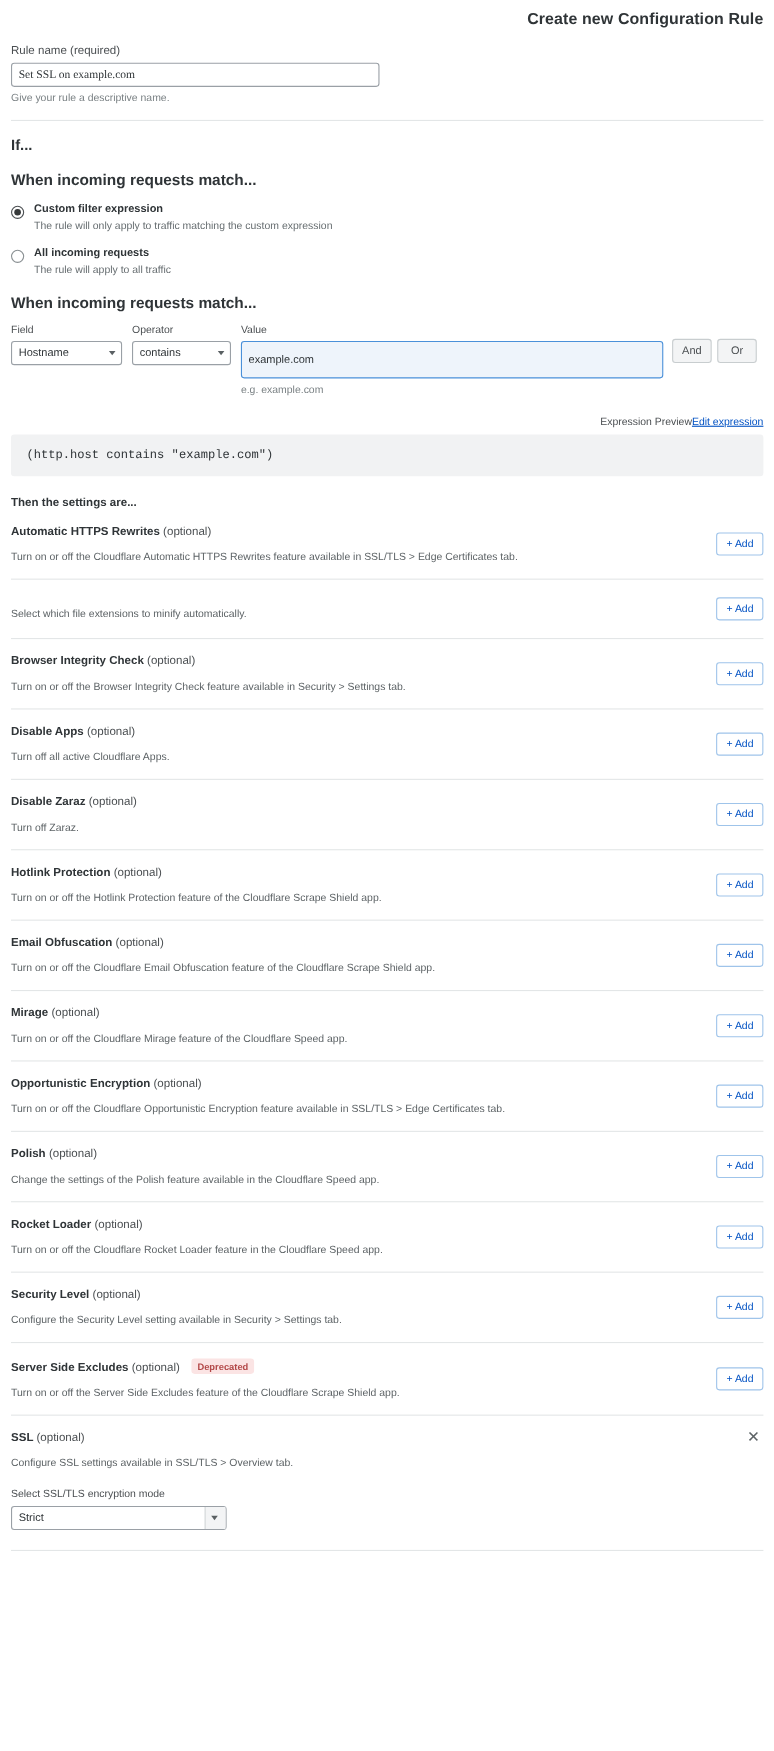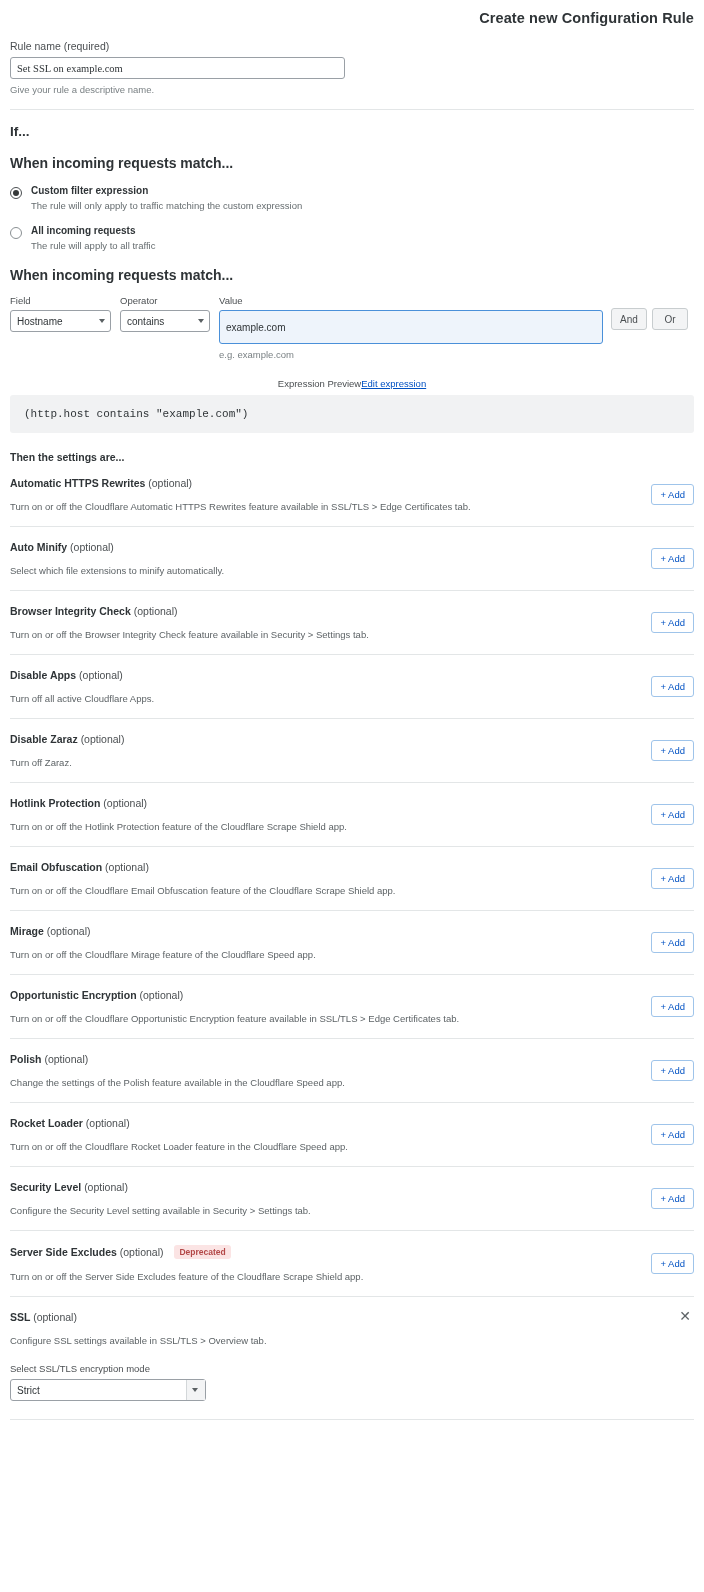--- a/index.html
+++ b/index.html
@@ -171,21 +171,21 @@
     color: #4b4f52;
     margin-right: 5px;
     cursor: pointer;
     padding: 0 8px;
   }
   .btn-row { display: flex; margin-top: 13px; }
 
   
   .preview-head {
     display: flex;
-    justify-content: center;
+    justify-content: flex-end;
     align-items: baseline;
     margin-top: 18px;
   }
   .preview-head .lbl {
     font-size: 9.5px;
     color: #4b4f52;
   }
   .preview-head .edit-link {
     font-size: 9.5px;
     color: #0051c3;
@@ -361,24 +361,20 @@
   <div class="setting">
     <div class="setting-name">
       <span>Automatic HTTPS Rewrites</span>
       <span class="opt">(optional)</span>
     </div>
     <div class="setting-desc">Turn on or off the Cloudflare Automatic HTTPS Rewrites feature available in SSL/TLS &gt; Edge Certificates tab.</div>
     <button class="add-btn">+ Add</button>
   </div>
 
   <div class="setting">
-    <div class="setting-name">
-      <span>Auto Minify</span>
-      <span class="opt">(optional)</span>
-    </div>
     <div class="setting-desc">Select which file extensions to minify automatically.</div>
     <button class="add-btn">+ Add</button>
   </div>
 
   <div class="setting">
     <div class="setting-name">
       <span>Browser Integrity Check</span>
       <span class="opt">(optional)</span>
     </div>
     <div class="setting-desc">Turn on or off the Browser Integrity Check feature available in Security &gt; Settings tab.</div>

